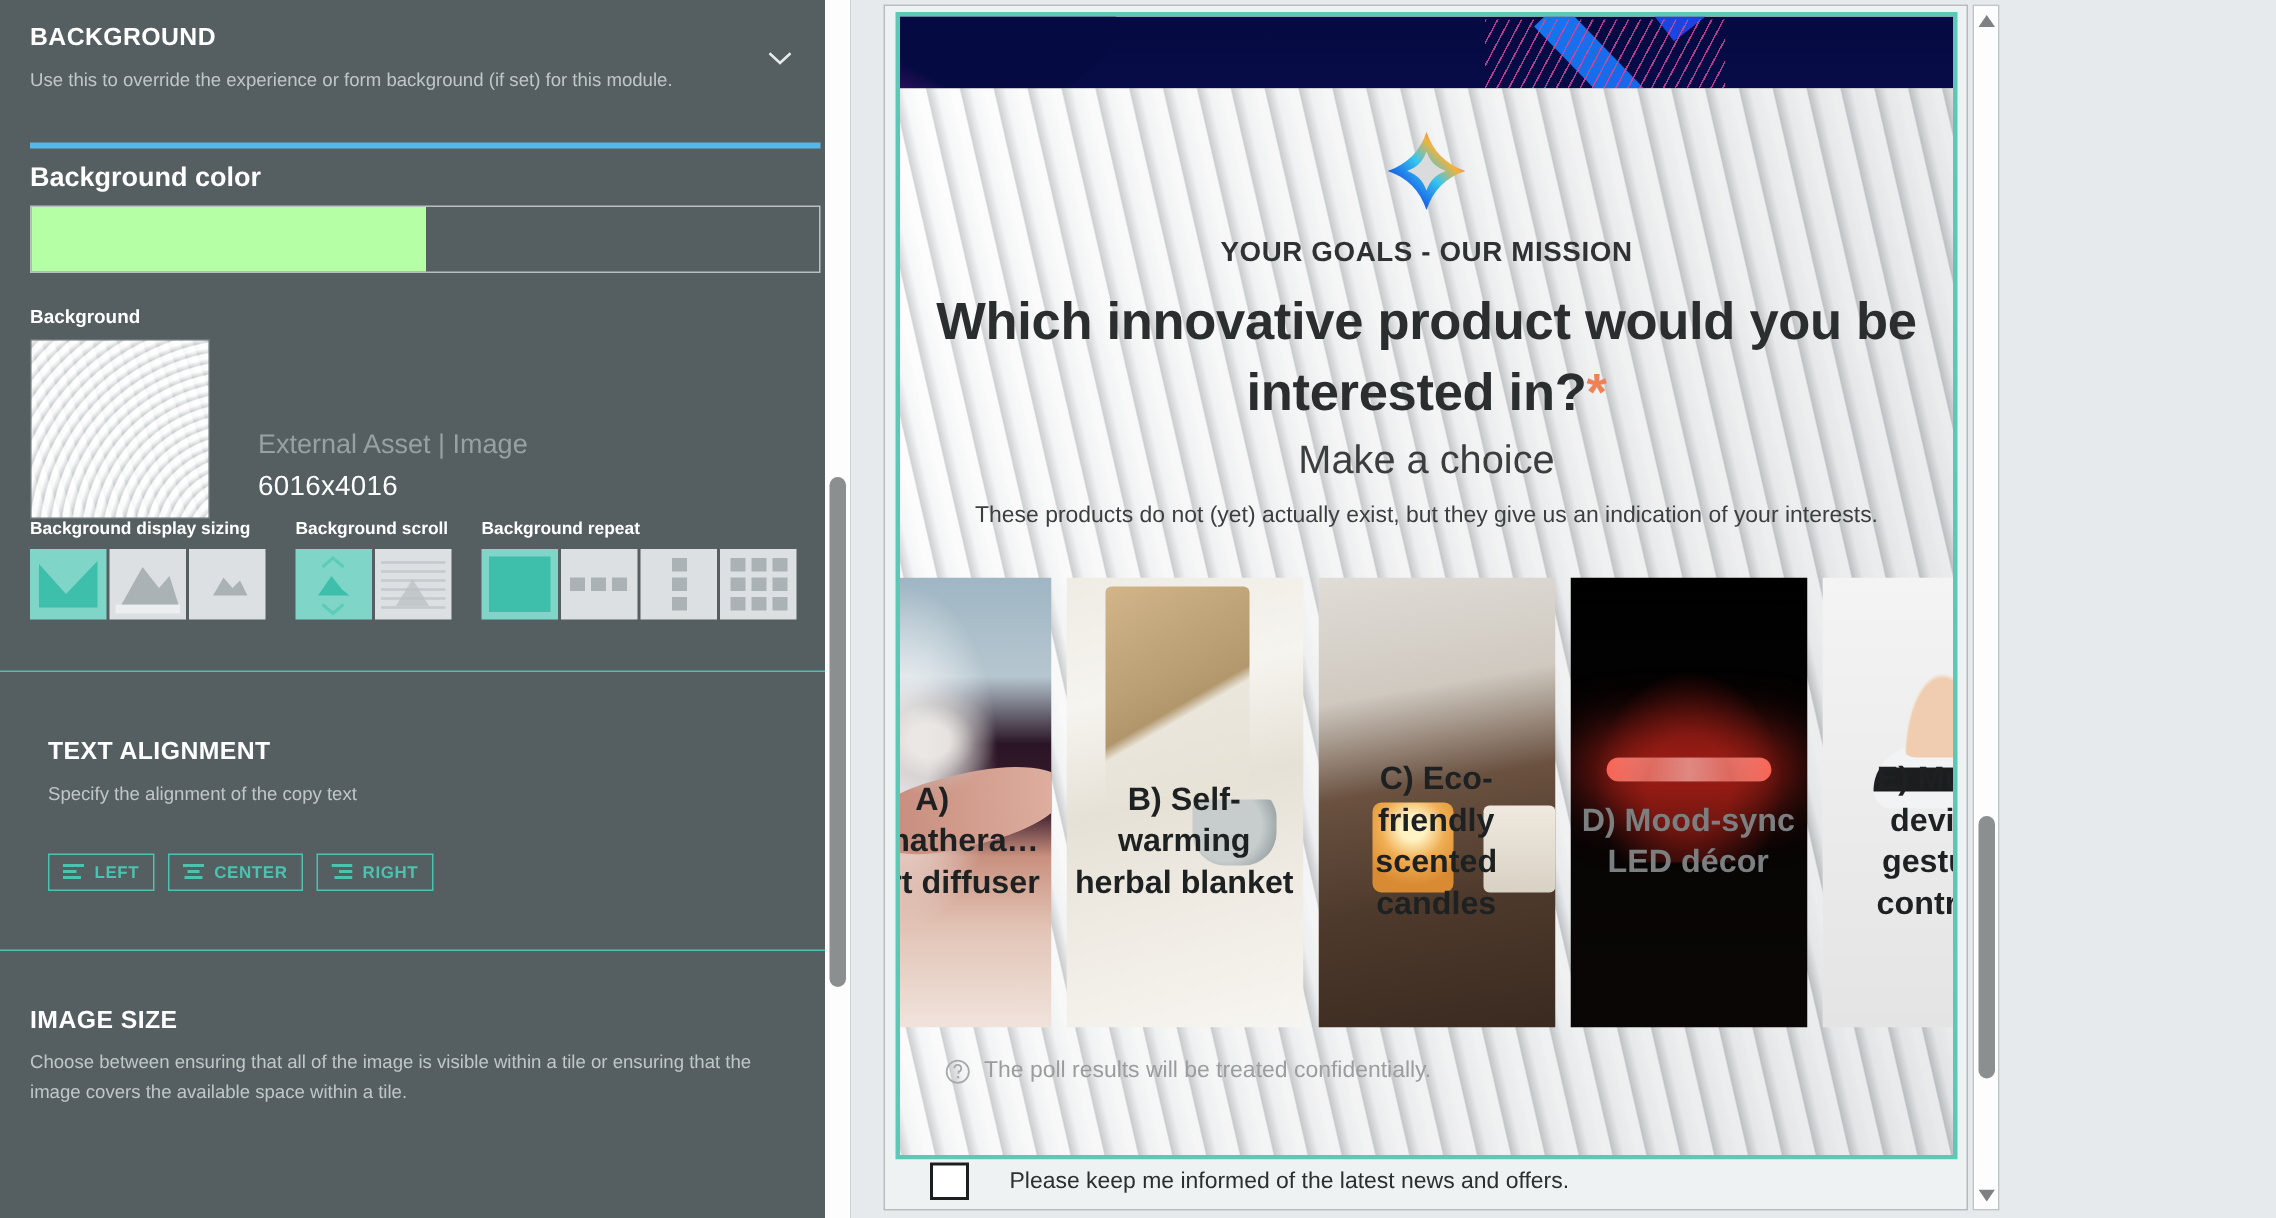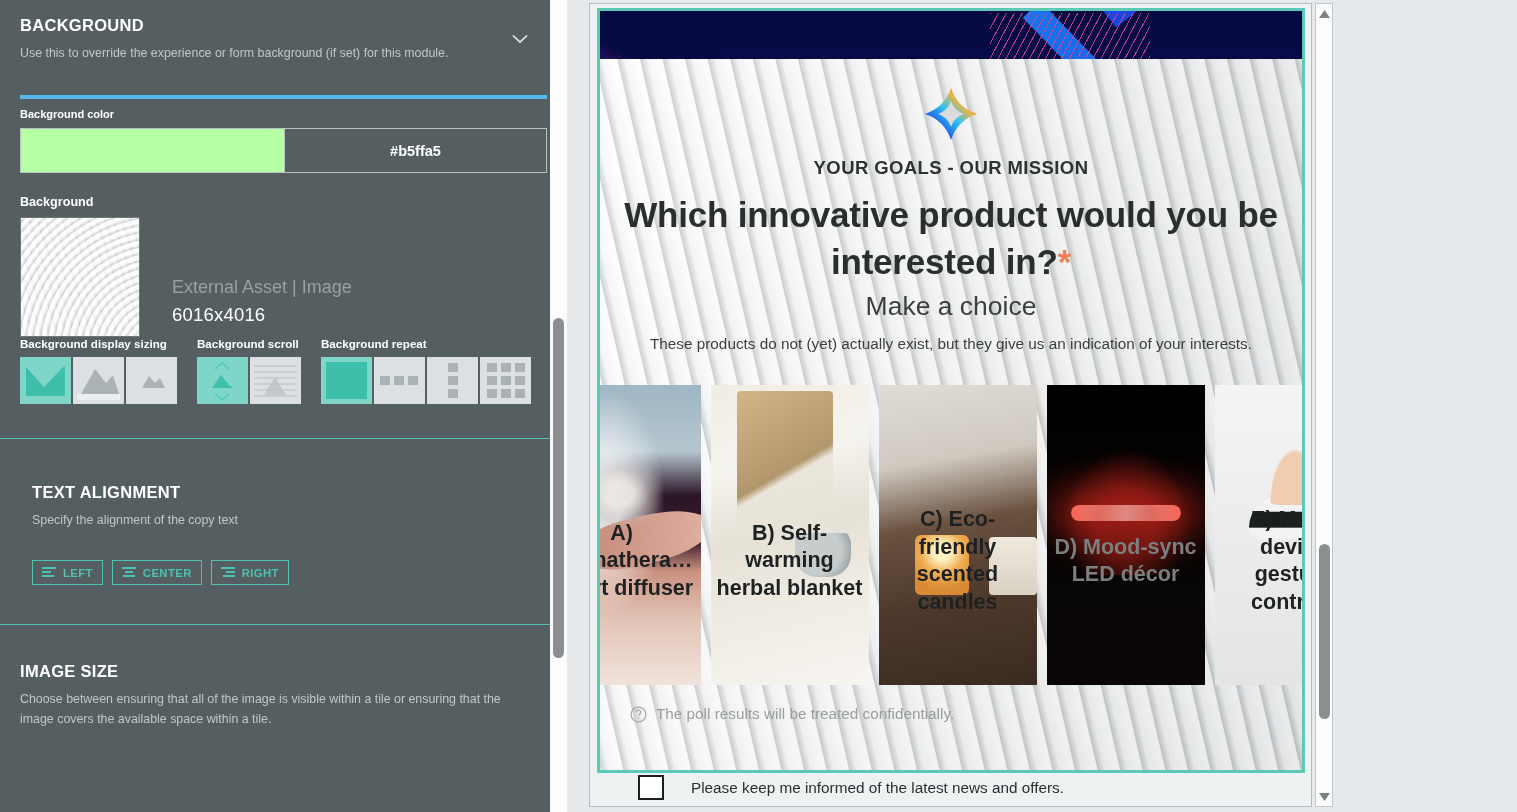--- a/index.html
+++ b/index.html
@@ -29,21 +29,21 @@
     font-size: 12.4px; color: #c0c7c8; margin-top: 9px; line-height: 1.55;
   }
   .chev {
     position: absolute; right: 36px; top: 28px;
     width: 22px; height: 22px;
   }
   .chev svg { display: block; }
 
   .blue-bar { height: 4px; background: #54b8e8; margin-top: 32px; }
   .field-label {
-    font-size: 11px; font-weight: bold; color: #ffffff; margin-top: 9px;
+    font-size: 18px; font-weight: bold; color: #ffffff; margin-top: 9px;
   }
   .color-row {
     margin-top: 8px; height: 45px; display: flex;
     border: 1px solid #b9c0c1;
   }
   .color-swatch { width: 263px; background: #b5ffa5; }
   .color-hex {
     flex: 1; display: flex; align-items: center; justify-content: center;
     color: #ffffff; font-size: 14.5px; font-weight: bold;
     border-left: 1px solid #b9c0c1;
@@ -277,21 +277,21 @@
 
   #confidential {
     margin: 20px 0 0 30px;
     display: flex; align-items: center; gap: 9px;
     font-size: 15.3px; color: #9a9d9e; text-align: left;
   }
   #confidential svg { flex: none; display:block; }
 
   
   #newsletter-row {
-    position: absolute; left: 18px; right: 6px; bottom: 4px; height: 29px;
+    position: absolute; left: 0; right: 6px; bottom: 4px; height: 29px;
     background: #eef2f3;
     display: flex; align-items: center;
   }
   #news-check {
     width: 26px; height: 25px; margin-left: 30px;
     border: 2px solid #1c1f20; background: #ffffff;
   }
   #news-label {
     margin-left: 27px; font-size: 15.3px; color: #2c2f30;
   }
@@ -325,21 +325,20 @@
         <svg viewBox="0 0 22 22" fill="none" stroke="#e7eaea" stroke-width="1.7">
           <path d="M4 7.5 L11 14 L18 7.5"></path>
         </svg>
       </div>
 
       <div class="blue-bar"></div>
 
       <div class="field-label">Background color</div>
       <div class="color-row">
         <div class="color-swatch"></div>
-        <div class="color-hex">#b5ffa5</div>
       </div>
 
       <div class="sub-label">Background</div>
       <div class="asset-row">
         <div class="asset-thumb"></div>
         <div class="asset-meta">
           <div class="asset-kind">External Asset | Image</div>
           <div class="asset-dims">6016x4016</div>
         </div>
       </div>

